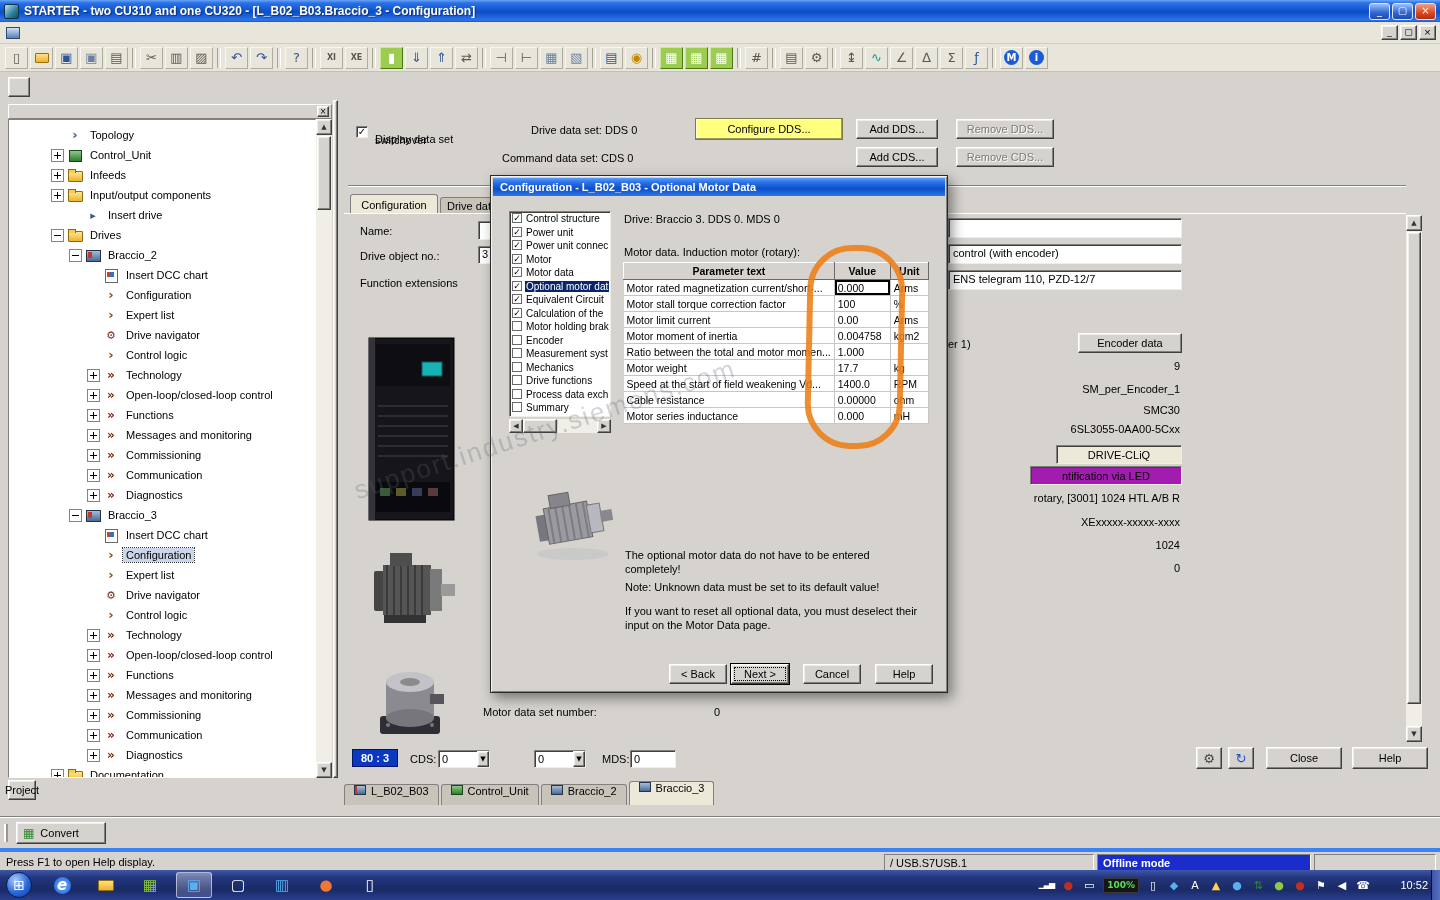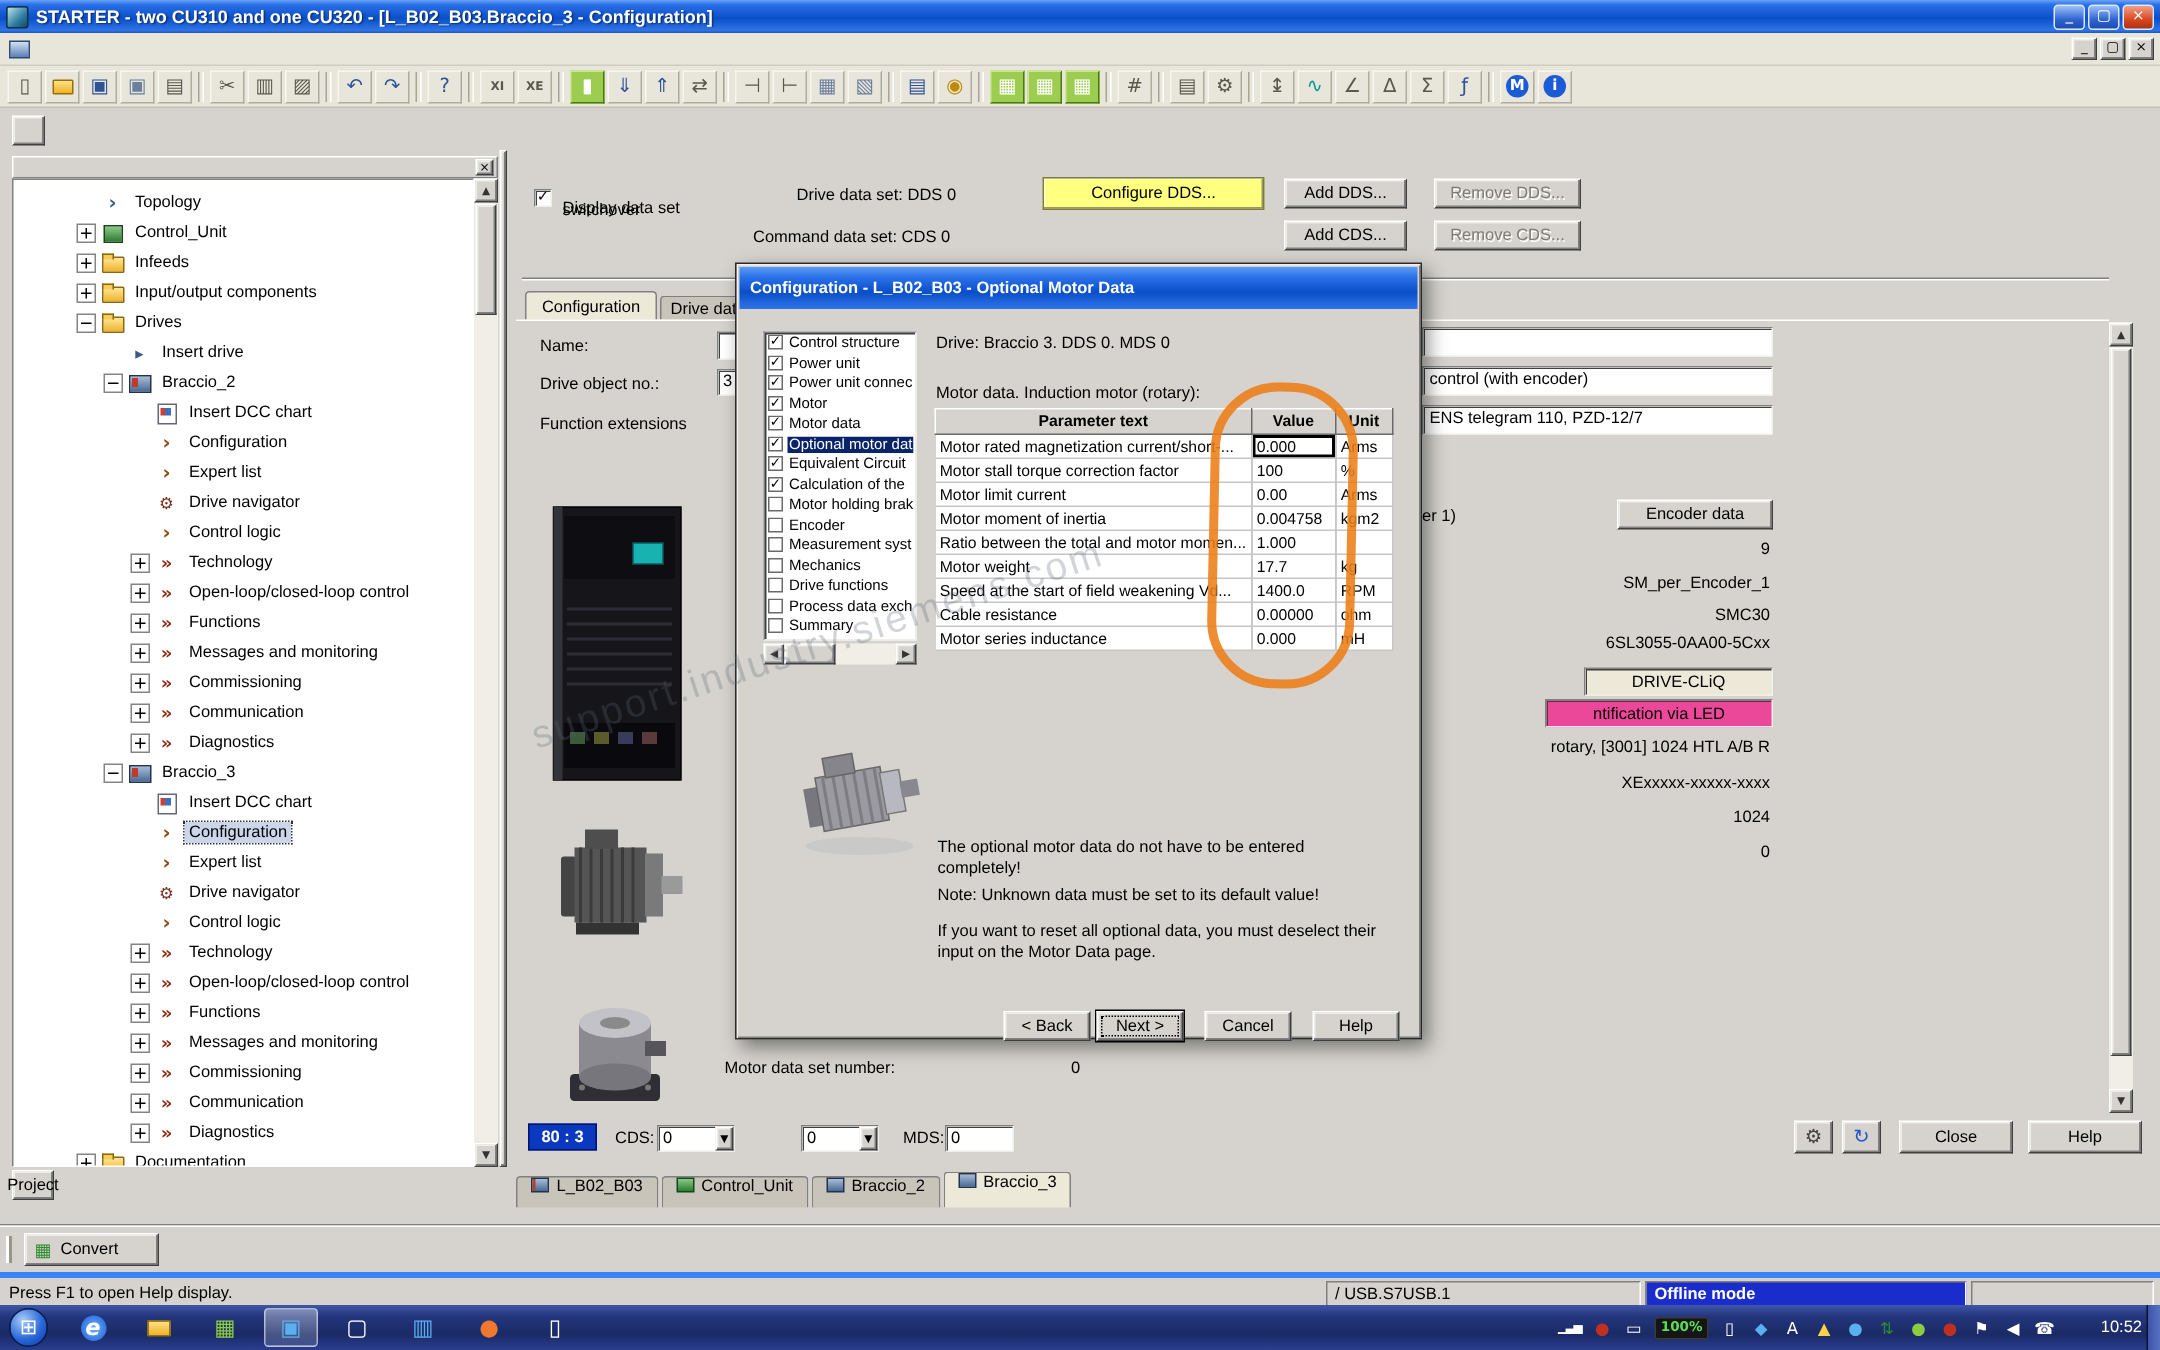--- a/index.html
+++ b/index.html
@@ -107,21 +107,21 @@
   .tray-ic{height:16px;min-width:14px;display:inline-flex;align-items:center;justify-content:center;}
   .tray-ic .g{font-size:11px;line-height:1;}
   .tray-ic[data-name="signal-bars-icon"] .g{font-size:8px;letter-spacing:-1px;}
   .tray-ic[data-kind="badge"]{background:#151515;border:1px solid #3a3a3a;border-radius:2px;padding:0 3px;height:15px;}
   .tray-ic[data-kind="badge"] .g{color:#57e057;font-size:9px;font-weight:bold;}
   #clock{position:absolute;right:12px;top:870px;height:30px;display:flex;align-items:center;color:#fff;font-size:11px;}
   #show-desktop{position:absolute;right:0;top:870px;width:9px;height:30px;background:linear-gradient(90deg,#3c55a8,#5870c0);border-left:1px solid #0a1230;}
   
   #dlg{left:490px;top:175px;width:458px;height:518px;background:#d6d3ce;border:1px solid #2a2a2a;
     box-shadow:inset 1px 1px 0 #f4f2ee, inset -1px -1px 0 #808080, 4px 5px 12px rgba(0,0,0,.45);z-index:50;padding:2px;}
-  #dlg-title{height:28px;background:linear-gradient(180deg,#5a9cf8,#2a70e8 25%,#0b4fc8 60%,#2f74e8);
+  #dlg-title{height:18px;background:linear-gradient(180deg,#5a9cf8,#2a70e8 25%,#0b4fc8 60%,#2f74e8);
     color:#fff;font-weight:bold;display:flex;align-items:center;padding:0 7px;font-size:11px;}
   #dlg-body{position:relative;height:493px;}
   #steps{position:absolute;left:16px;top:15px;width:102px;height:206px;overflow:hidden;padding:1px;}
   .step{height:13.5px;display:flex;align-items:flex-start;font-size:10px;white-space:nowrap;overflow:hidden;padding-left:1px;}
   .cb{width:10px;height:10px;border:1px solid #6a6a6a;background:#fff;margin-right:3px;flex:none;font-size:9px;
       line-height:9px;text-align:center;font-family:"DejaVu Sans",sans-serif;}
   .step[data-checked="true"] .cb::before{content:"✓";}
   .step-label{padding:0 1px;}
   .step[data-selected="true"] .step-label{background:#0a246a;color:#fff;}
   #steps-hs{position:absolute;left:16px;top:223px;width:102px;height:14px;display:flex;}
@@ -318,29 +318,29 @@
       <div class="tree-row" data-name="tree-item" data-level="1" data-expander="plus" data-icon="folder">
         <span class="exp" data-name="tree-expander-icon"></span>
         <span class="ti" data-name="tree-item-icon"></span>
         <span class="lbl" data-name="tree-item-label">Infeeds</span>
       </div>
       <div class="tree-row" data-name="tree-item" data-level="1" data-expander="plus" data-icon="folder">
         <span class="exp" data-name="tree-expander-icon"></span>
         <span class="ti" data-name="tree-item-icon"></span>
         <span class="lbl" data-name="tree-item-label">Input/output components</span>
       </div>
+      <div class="tree-row" data-name="tree-item" data-level="2" data-expander="none" data-icon="insert">
+        <span class="exp" data-name="tree-expander-icon"></span>
+        <span class="ti" data-name="tree-item-icon"></span>
+        <span class="lbl" data-name="tree-item-label">Insert drive</span>
+      </div>
       <div class="tree-row" data-name="tree-item" data-level="1" data-expander="minus" data-icon="folder">
         <span class="exp" data-name="tree-expander-icon"></span>
         <span class="ti" data-name="tree-item-icon"></span>
         <span class="lbl" data-name="tree-item-label">Drives</span>
-      </div>
-      <div class="tree-row" data-name="tree-item" data-level="2" data-expander="none" data-icon="insert">
-        <span class="exp" data-name="tree-expander-icon"></span>
-        <span class="ti" data-name="tree-item-icon"></span>
-        <span class="lbl" data-name="tree-item-label">Insert drive</span>
       </div>
       <div class="tree-row" data-name="tree-item" data-level="2" data-expander="minus" data-icon="drive">
         <span class="exp" data-name="tree-expander-icon"></span>
         <span class="ti" data-name="tree-item-icon"></span>
         <span class="lbl" data-name="tree-item-label">Braccio_2</span>
       </div>
       <div class="tree-row" data-name="tree-item" data-level="3" data-expander="none" data-icon="dcc">
         <span class="exp" data-name="tree-expander-icon"></span>
         <span class="ti" data-name="tree-item-icon"></span>
         <span class="lbl" data-name="tree-item-label">Insert DCC chart</span>
@@ -551,21 +551,21 @@
   <div class="abs fld" style="left:948px;top:218px;width:234px;height:20px;" data-name="summary-field-top"></div>
   <div class="abs fld" style="left:948px;top:244px;width:234px;height:20px;padding:2px 4px;white-space:nowrap;overflow:hidden;" data-name="control-type-field">control (with encoder)</div>
   <div class="abs fld" style="left:948px;top:270px;width:234px;height:20px;padding:2px 4px;white-space:nowrap;overflow:hidden;" data-name="telegram-field">ENS telegram 110, PZD-12/7</div>
   <div class="abs" style="left:948px;top:338px;" data-name="encoder-group-label">er 1)</div>
   <div class="abs b3 btn" style="left:1078px;top:333px;width:104px;height:20px;" data-name="encoder-data-button">Encoder data</div>
   <div class="abs rt-val" style="left:948px;top:360px;" data-name="encoder-value-1">9</div>
   <div class="abs rt-val" style="left:948px;top:383px;" data-name="encoder-value-2">SM_per_Encoder_1</div>
   <div class="abs rt-val" style="left:948px;top:404px;" data-name="encoder-value-3">SMC30</div>
   <div class="abs rt-val" style="left:948px;top:423px;" data-name="encoder-value-4">6SL3055-0AA00-5Cxx</div>
   <div class="abs fld btn" style="left:1056px;top:445px;width:126px;height:19px;background:#ece9d8;" data-name="drive-cliq-field">DRIVE-CLiQ</div>
-  <div class="abs fld btn" style="left:1030px;top:466px;width:152px;height:19px;background:#ec4899;" data-name="identification-via-led-field">ntification via LED</div>
+  <div class="abs fld btn" style="left:1030px;top:466px;width:152px;height:19px;background:#a21caf;" data-name="identification-via-led-field">ntification via LED</div>
   <div class="abs rt-val" style="left:948px;top:492px;" data-name="encoder-type-value">rotary, [3001] 1024 HTL A/B R</div>
   <div class="abs rt-val" style="left:948px;top:516px;" data-name="order-number-value">XExxxxx-xxxxx-xxxx</div>
   <div class="abs rt-val" style="left:948px;top:539px;" data-name="pulses-value">1024</div>
   <div class="abs rt-val" style="left:948px;top:562px;" data-name="fine-resolution-value">0</div>
 
   <div class="abs sb-track" style="left:1406px;top:215px;width:16px;height:527px;" data-name="content-scrollbar">
     <div class="b3 sb-btn" style="position:absolute;left:0;top:0;width:16px;height:16px;" data-name="scroll-up-icon">▲</div>
     <div class="b3" style="position:absolute;left:1px;top:17px;width:14px;height:472px;" data-name="scrollbar-thumb"></div>
     <div class="b3 sb-btn" style="position:absolute;left:0;bottom:0;width:16px;height:16px;" data-name="scroll-down-icon">▼</div>
   </div>

